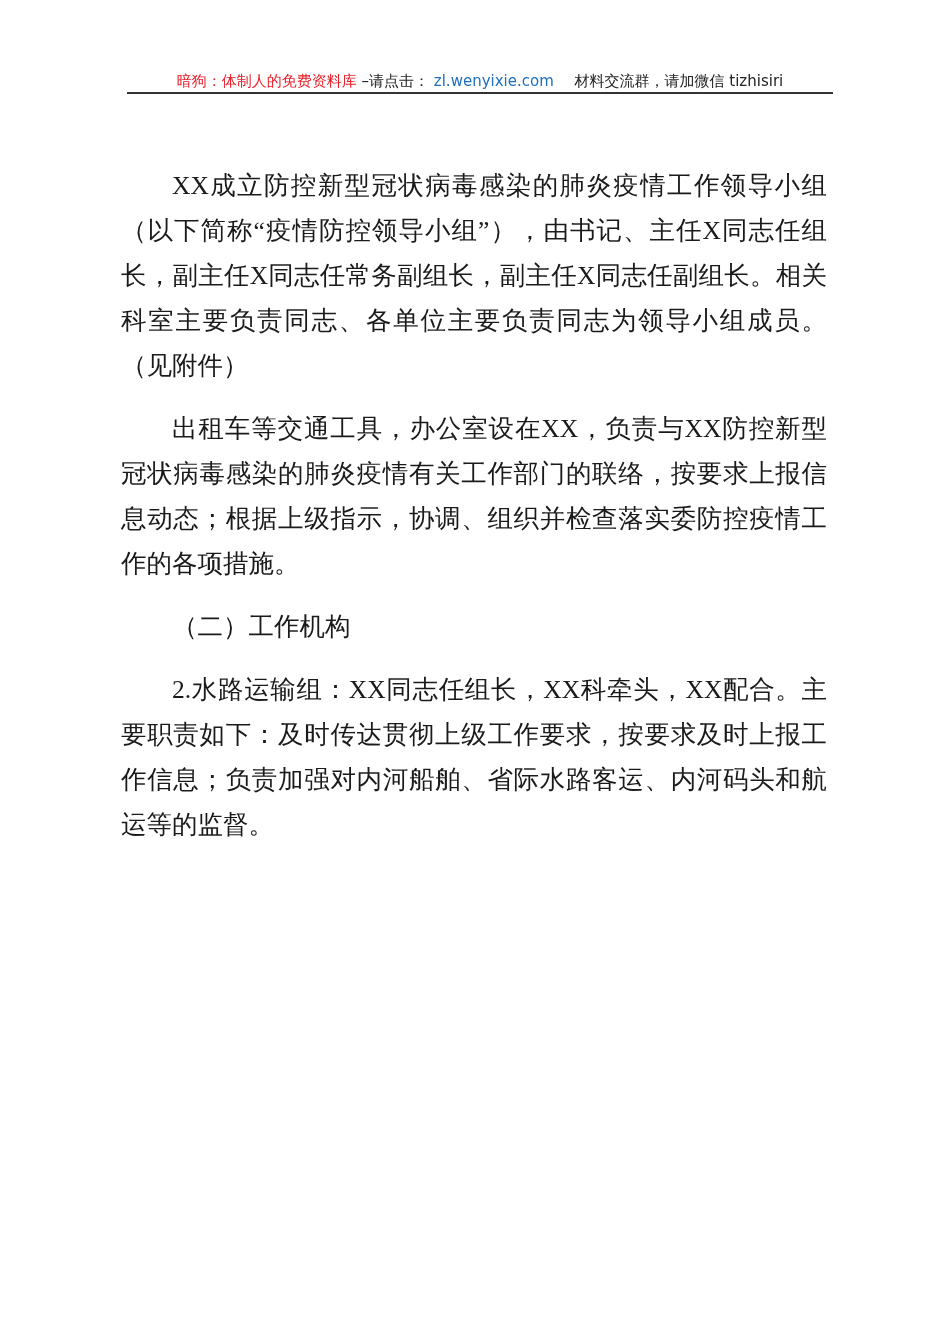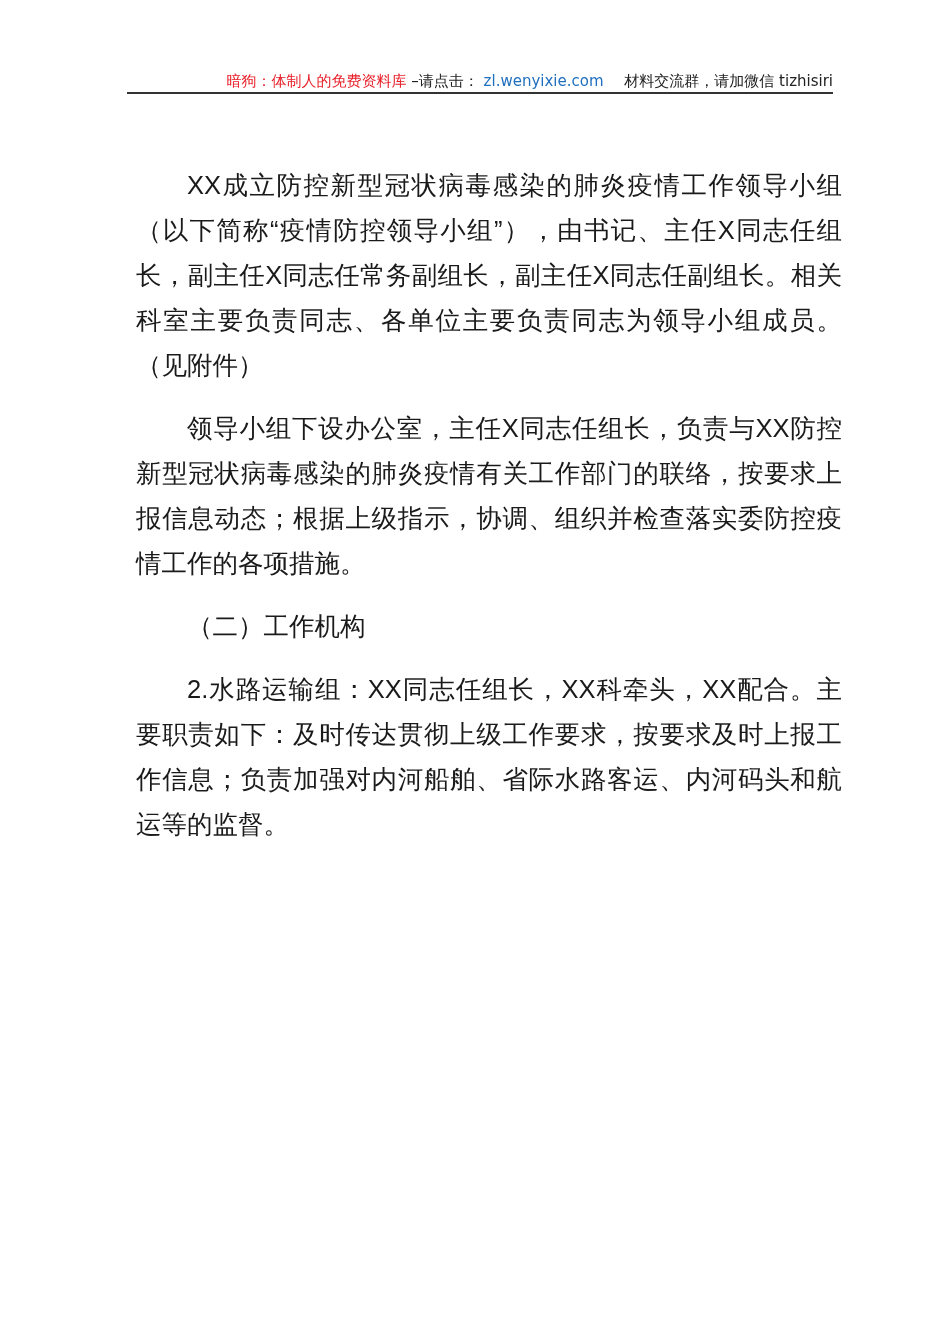--- a/index.html
+++ b/index.html
@@ -1,42 +1,42 @@
 <!DOCTYPE html>
 <html><head>
 <meta charset="utf-8">
 <style>
   html, body { margin: 0; padding: 0; background: #ffffff; }
   body { width: 950px; height: 1344px; position: relative; overflow: hidden; }
   .header {
     position: absolute; left: 127px; top: 70px; width: 706px; height: 22px;
     font-family: "DejaVu Sans", "Liberation Sans", sans-serif; font-size: 15px;
-    white-space: nowrap; text-align: right; line-height: 22px;
+    white-space: nowrap; text-align: center; line-height: 22px;
   }
   .header .red { color: #e8202a; }
   .header .dark { color: #222222; }
   .header .blue { color: #1f6fbf; }
   .rule { position: absolute; left: 127px; top: 92px; width: 706px; height: 2px; background: #333333; }
   .doc {
-    position: absolute; left: 136px; top: 163px; width: 706px;
-    font-family: Liberation Sans, sans-serif; font-size: 25.5px;
+    position: absolute; left: 121px; top: 163px; width: 706px;
+    font-family: Liberation Serif, serif; font-size: 25.5px;
     color: #1a1a1a; line-height: 45px; text-align: justify; text-justify: inter-character;
   }
   .doc p { margin: 0 0 18px 0; text-indent: 2em; }
   .doc p.h { margin-top: 16px; }
 </style>
 </head>
 <body>
 
 <div class="header">
   <span class="red">暗狗：体制人的免费资料库</span>
   <span class="dark">–请点击：</span>
   <span class="blue">zl.wenyixie.com</span>
   <span class="dark" style="margin-left:16px">材料交流群，请加微信 tizhisiri</span>
 </div>
 <div class="rule"></div>
 
 <div class="doc">
   <p>XX成立防控新型冠状病毒感染的肺炎疫情工作领导小组（以下简称“疫情防控领导小组”），由书记、主任X同志任组长，副主任X同志任常务副组长，副主任X同志任副组长。相关科室主要负责同志、各单位主要负责同志为领导小组成员。（见附件）</p>
-  <p>领导小组下设办公室，主任X同志任组长，负责与XX防控新型冠状病毒感染的肺炎疫情有关工作部门的联络，按要求上报信息动态；根据上级指示，协调、组织并检查落实委防控疫情工作的各项措施。</p>
+  <p>出租车等交通工具，办公室设在XX，负责与XX防控新型冠状病毒感染的肺炎疫情有关工作部门的联络，按要求上报信息动态；根据上级指示，协调、组织并检查落实委防控疫情工作的各项措施。</p>
   <p class="h">（二）工作机构</p>
   <p>2.水路运输组：XX同志任组长，XX科牵头，XX配合。主要职责如下：及时传达贯彻上级工作要求，按要求及时上报工作信息；负责加强对内河船舶、省际水路客运、内河码头和航运等的监督。</p>
 </div>
 
 </body></html>

